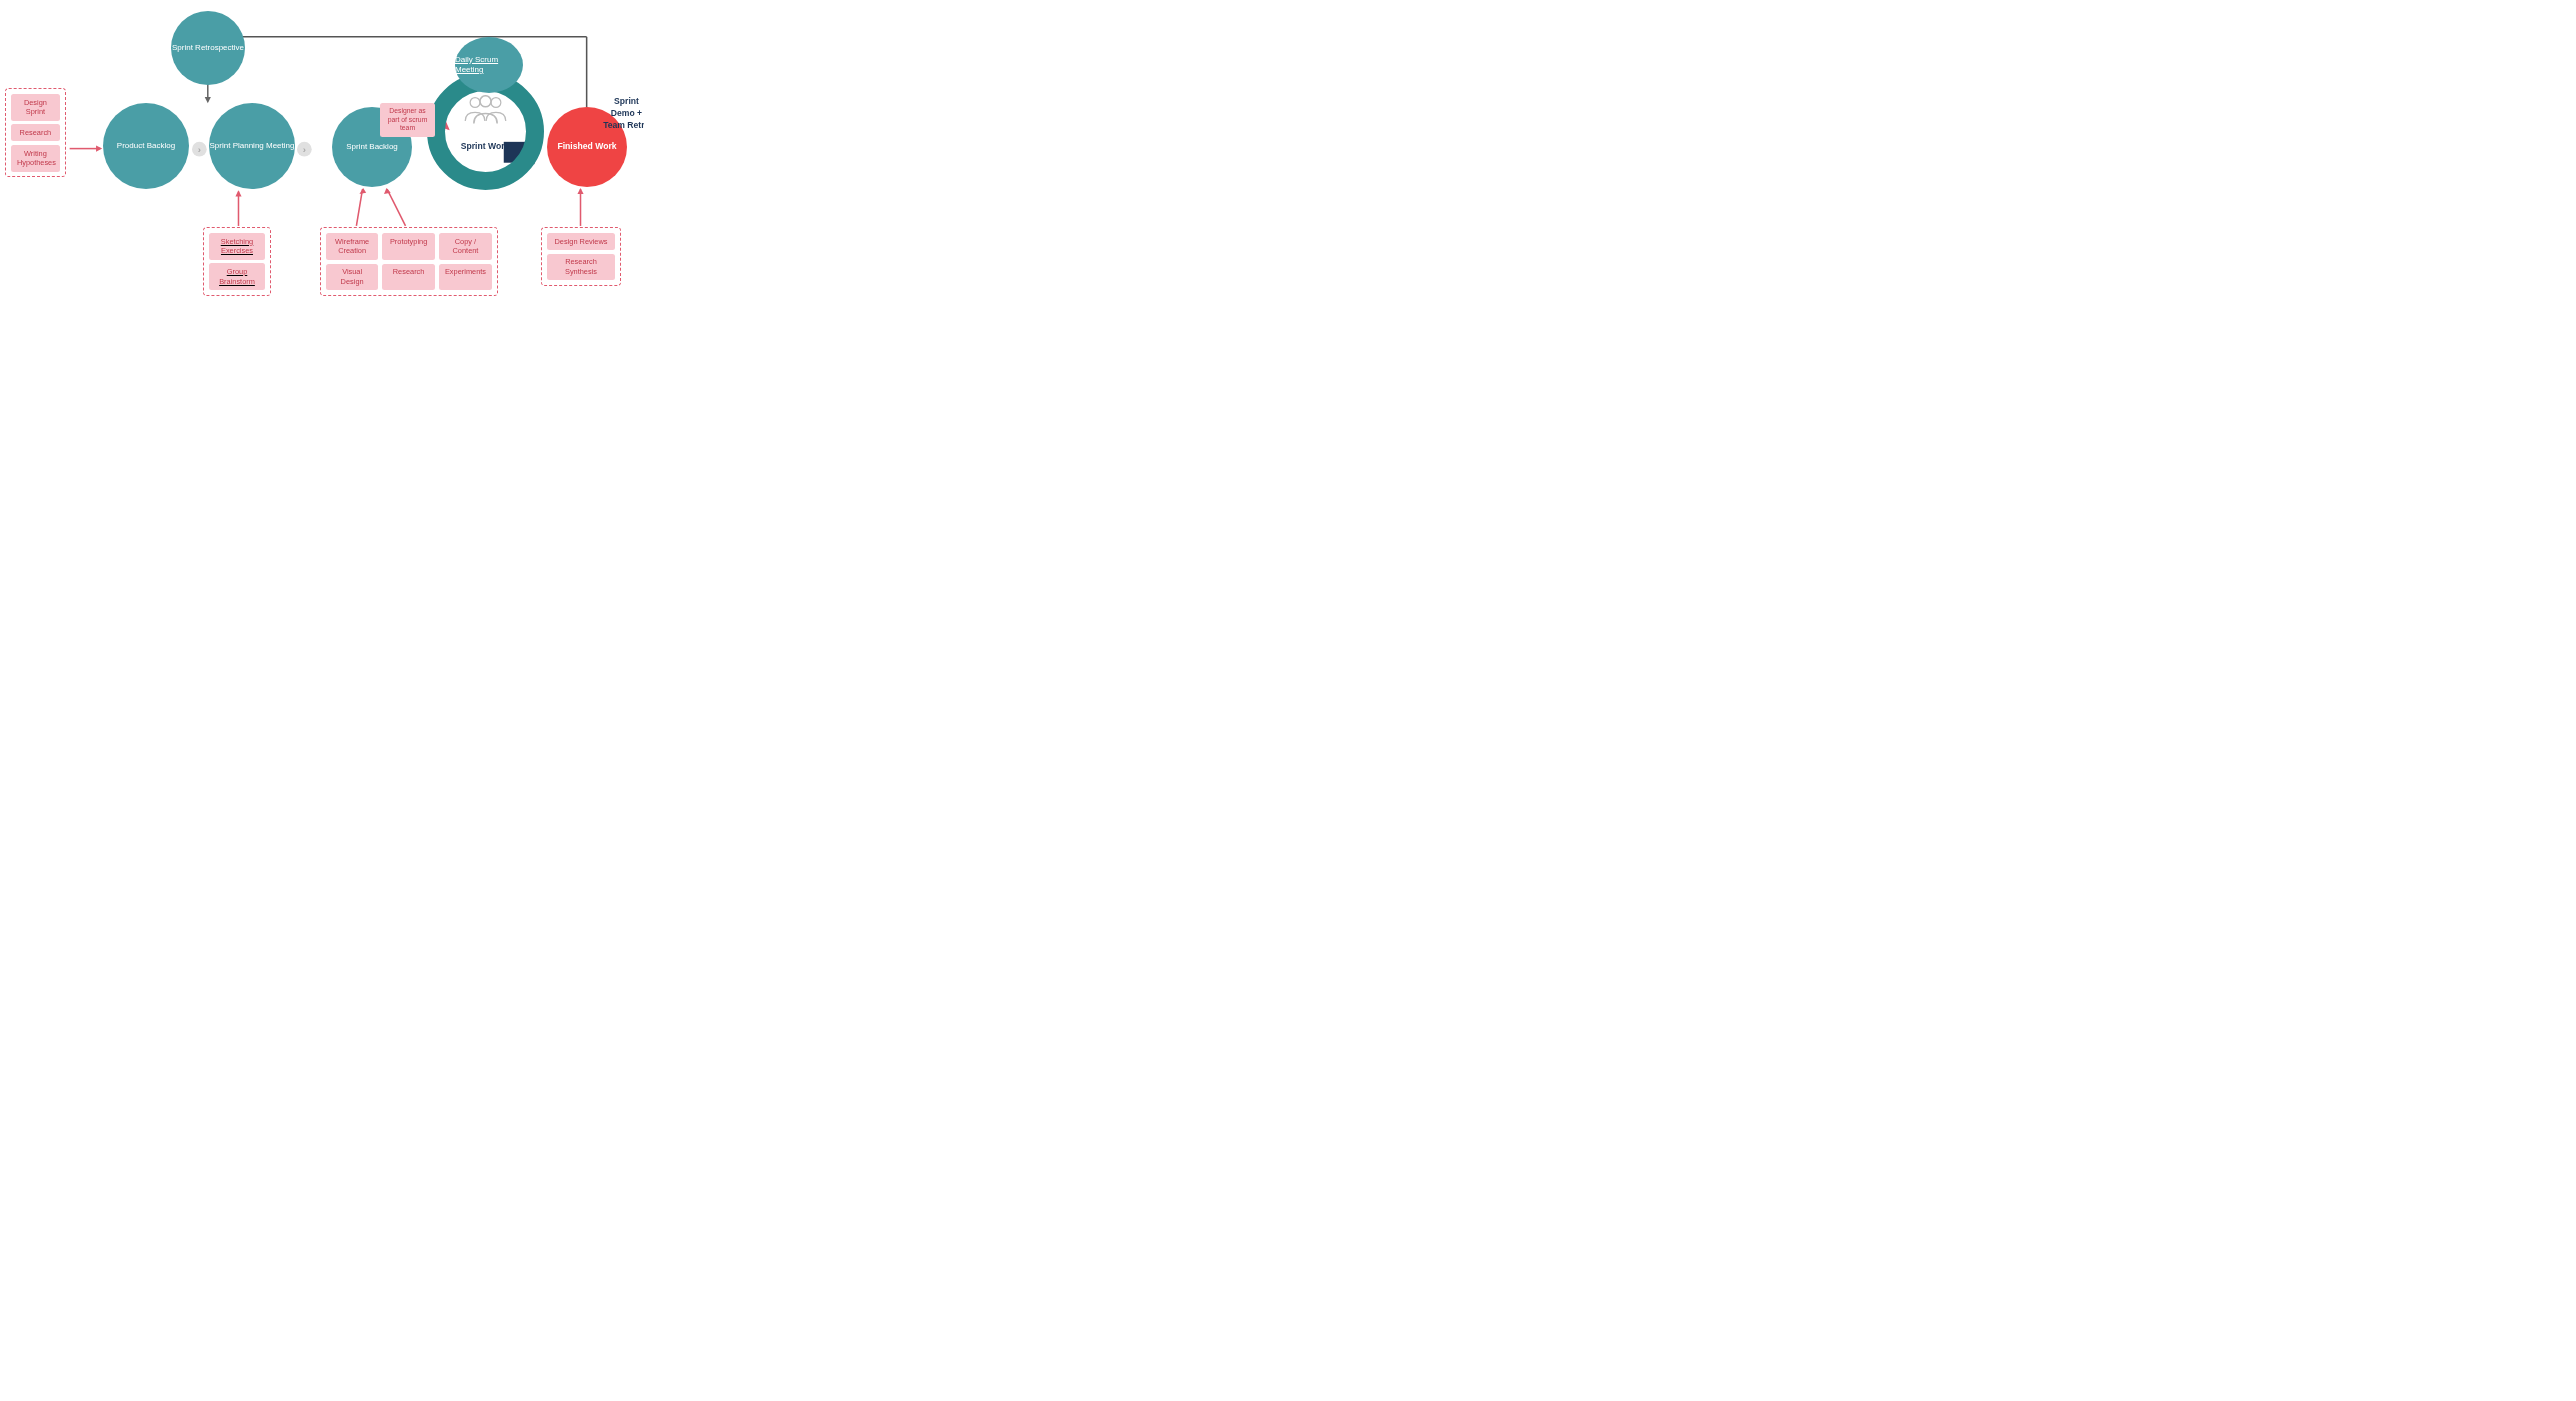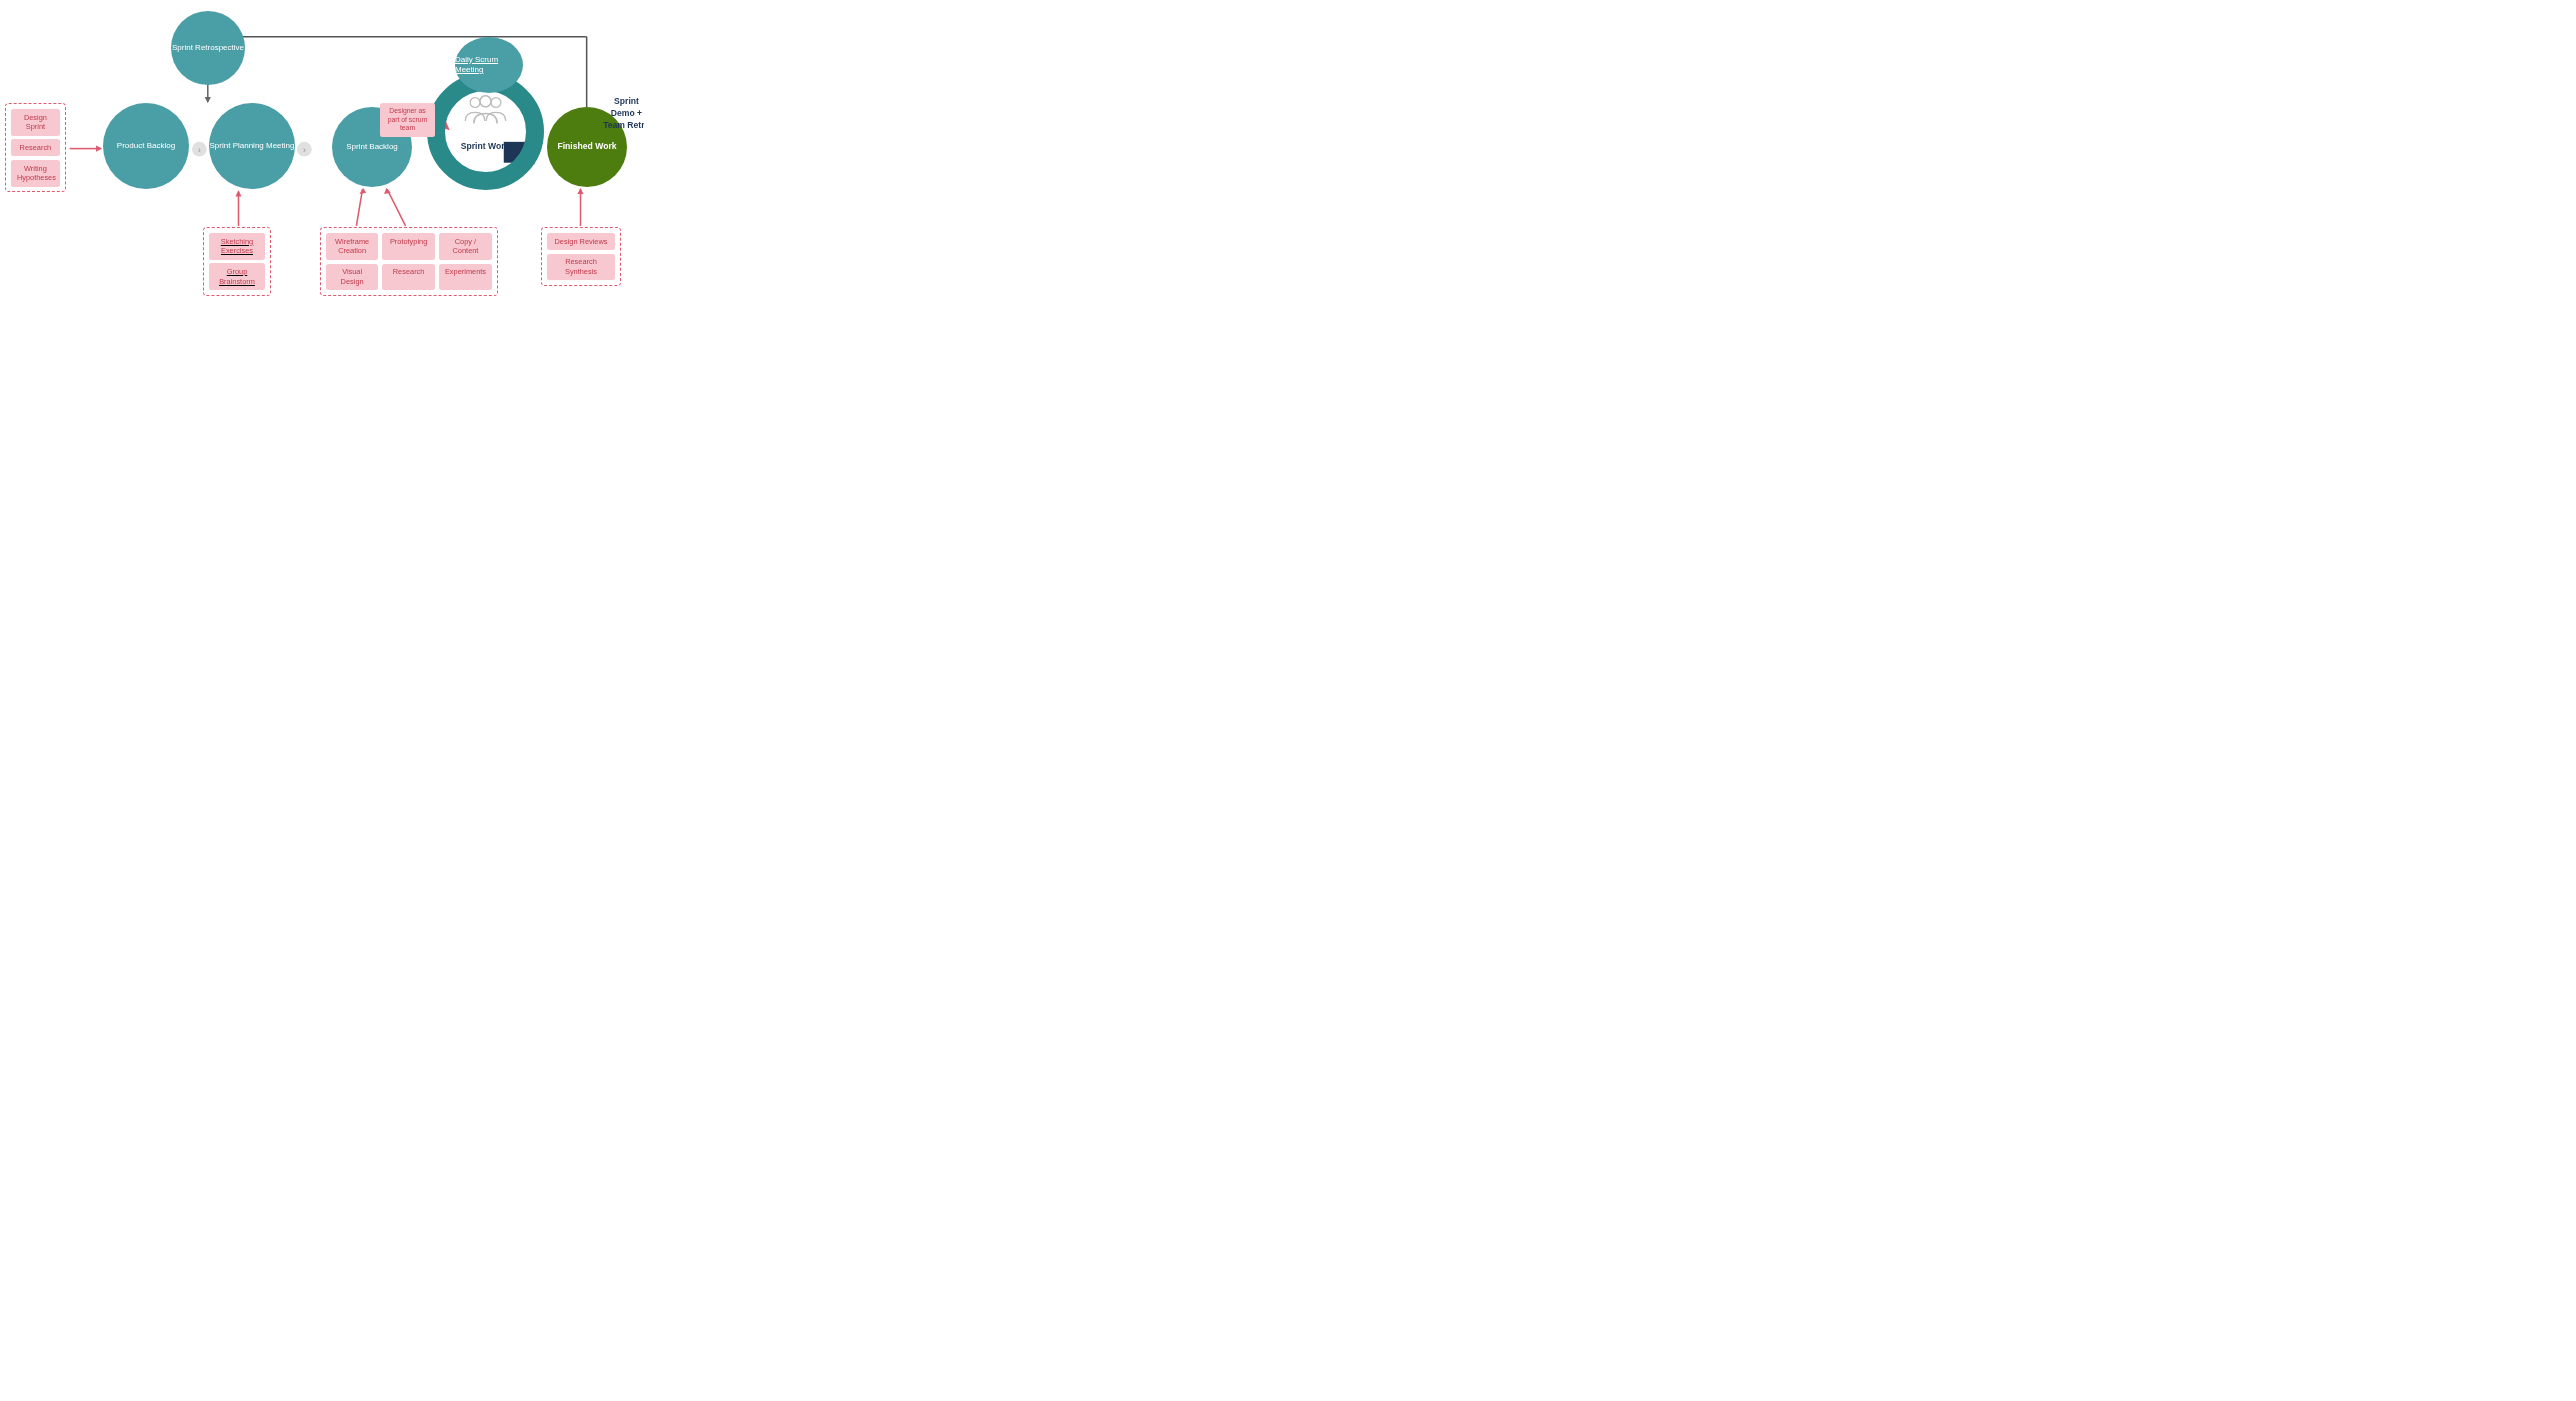--- a/index.html
+++ b/index.html
@@ -29,21 +29,21 @@
       font-size: 8px;
       line-height: 1.3;
     }
 
     .circle-teal {
       background: #4a9ea6;
       color: #fff;
     }
 
     .circle-dark {
-      background: #4d7c0f;
+      background: #ef4444;
       color: #fff;
       font-weight: bold;
     }
 
     
     .circ-retro {
       width: 74px; height: 74px;
       top: 11px; left: 171px;
     }
 
@@ -151,21 +151,21 @@
       border-radius: 2.5px;
       padding: 3.7px 6.1px;
       font-size: 7.4px;
       text-align: center;
       font-weight: 500;
       line-height: 1.3;
     }
 
     
     .group-left {
-      top: 103px;
+      top: 88px;
       left: 4.9px;
       width: 61px;
     }
 
     
     .group-sketch {
       top: 227px;
       left: 203px;
       width: 68px;
       text-decoration: underline;

